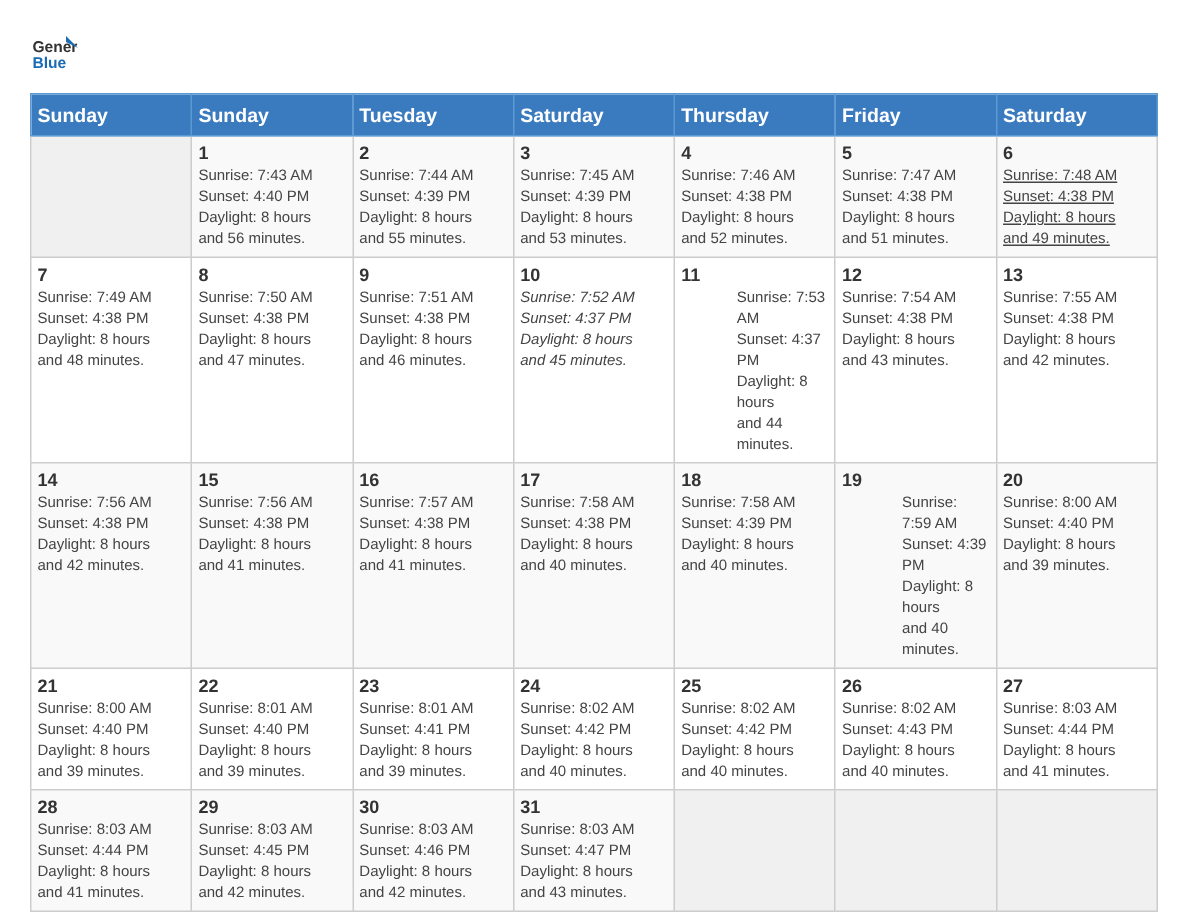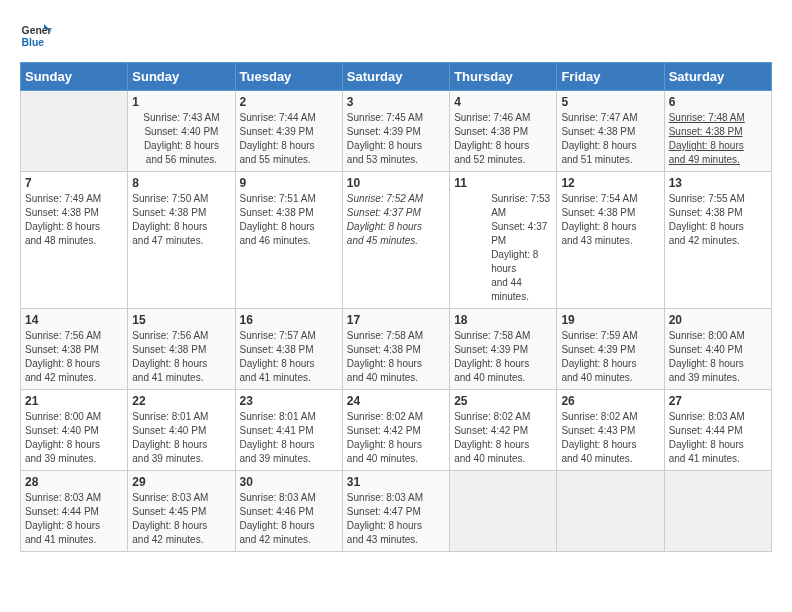--- a/index.html
+++ b/index.html
@@ -106,21 +106,21 @@
         <th>Thursday</th>
         <th>Friday</th>
         <th>Saturday</th>
       </tr>
   </thead>
   <tbody id="calendar-body">
   <tr>
         <td class="empty-cell"></td>
         <td>
           <span class="day-number">1</span>
-          <div class="day-info" style="white-space: pre-line; text-align: center;">Sunrise: 7:43 AM
+          <div class="day-info" style="white-space: pre-line;">Sunrise: 7:43 AM
 Sunset: 4:40 PM
 Daylight: 8 hours
 and 56 minutes.</div>
         </td>
         <td>
           <span class="day-number">2</span>
           <div class="day-info" style="white-space: pre-line;">Sunrise: 7:44 AM
 Sunset: 4:39 PM
 Daylight: 8 hours
 and 55 minutes.</div>
@@ -236,21 +236,21 @@
         </td>
         <td>
           <span class="day-number">18</span>
           <div class="day-info" style="white-space: pre-line;">Sunrise: 7:58 AM
 Sunset: 4:39 PM
 Daylight: 8 hours
 and 40 minutes.</div>
         </td>
         <td>
           <span class="day-number">19</span>
-          <div class="day-info" style="white-space: pre-line;">Sunrise: 7:59 AM
+          <div class="day-info" style="white-space: pre-line; margin-left: 40px;">Sunrise: 7:59 AM
 Sunset: 4:39 PM
 Daylight: 8 hours
 and 40 minutes.</div>
         </td>
         <td>
           <span class="day-number">20</span>
           <div class="day-info" style="white-space: pre-line;">Sunrise: 8:00 AM
 Sunset: 4:40 PM
 Daylight: 8 hours
 and 39 minutes.</div>

